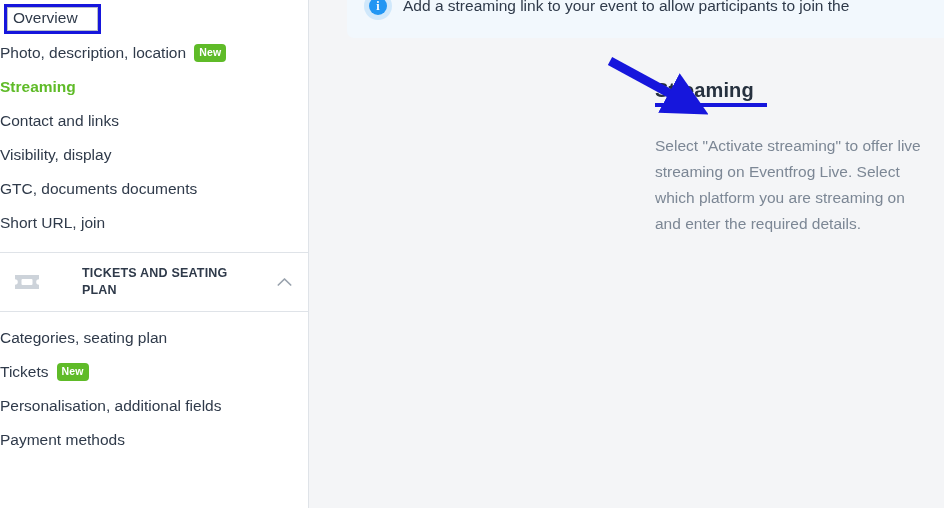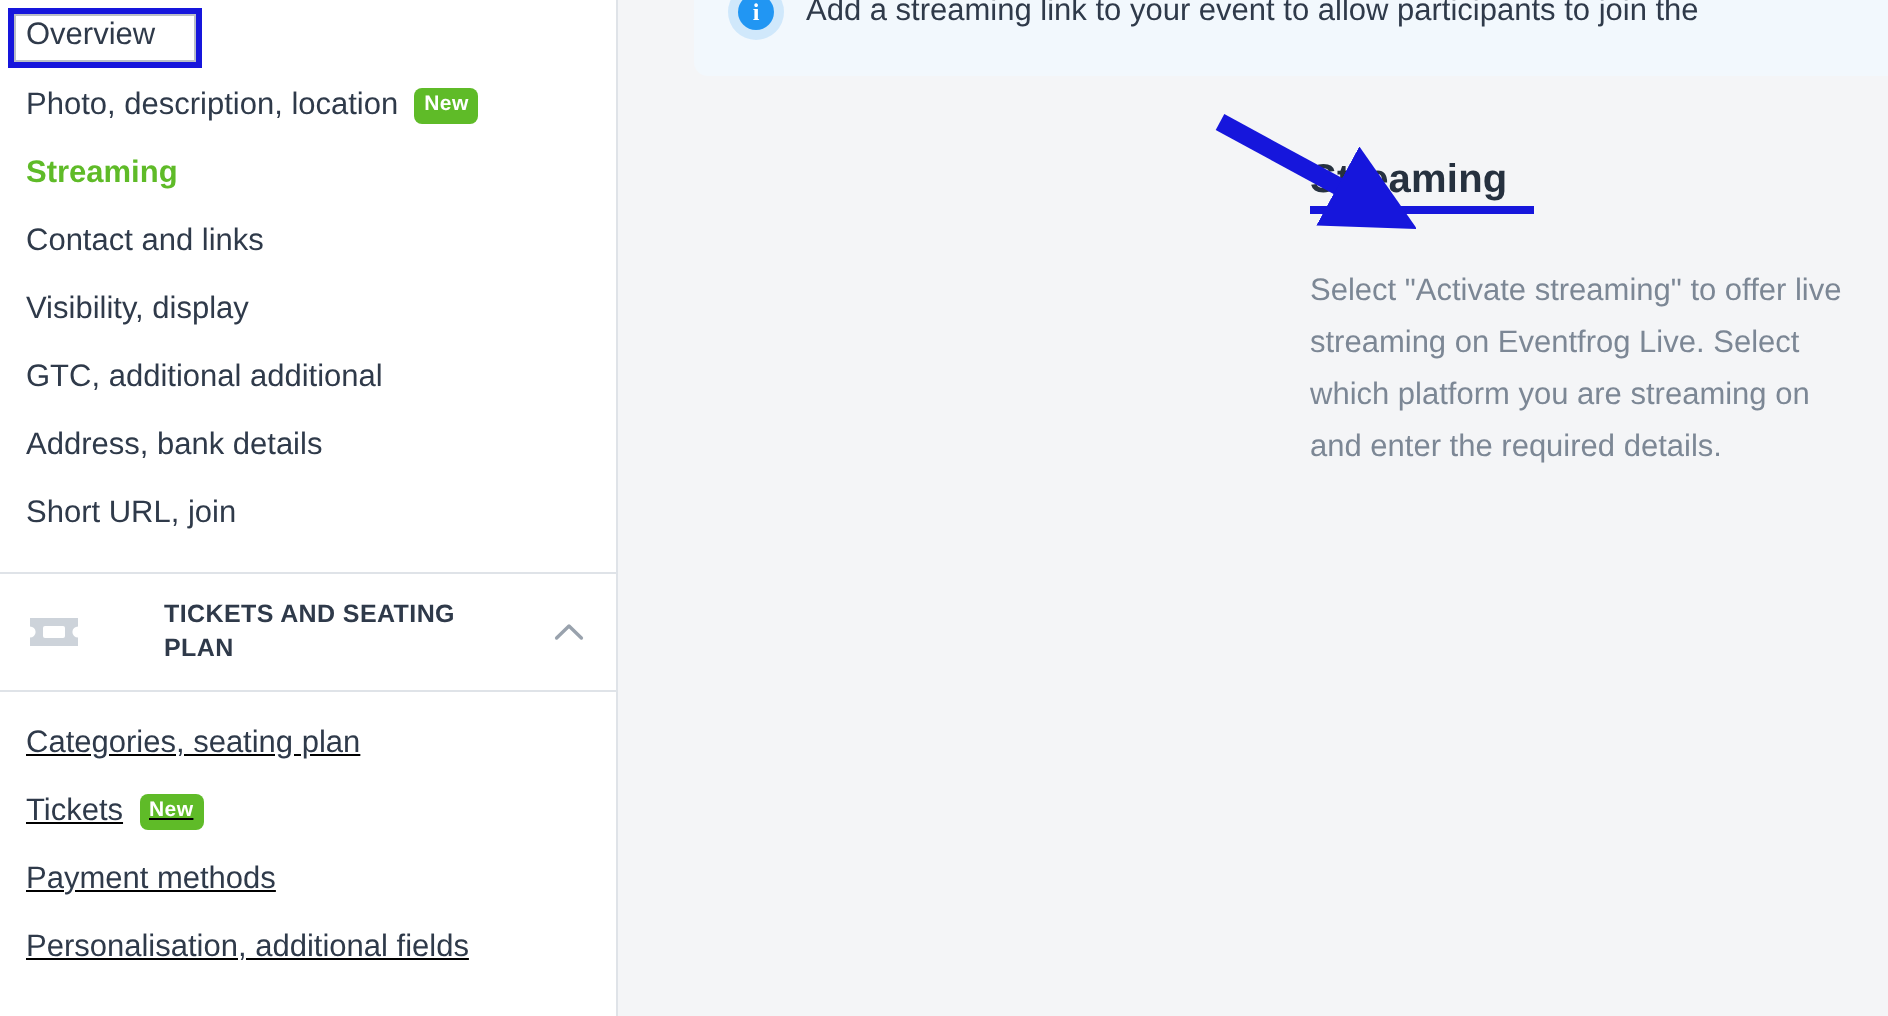--- a/index.html
+++ b/index.html
@@ -26,21 +26,20 @@
     border-right: 1px solid #dfe3e8;
     flex: 0 0 309px;
     position: relative;
     overflow: hidden;
   }
   .nav-list { padding: 0; margin: 0; list-style: none; }
   .nav-item {
     display: flex;
     align-items: center;
     height: 34px;
-    padding-left: 13px;
     font-size: 15.5px;
     color: #2f3a4a;
     white-space: nowrap;
     cursor: pointer;
   }
   .nav-item.active-green { color: #5fbb28; font-weight: bold; }
 
   
   .overview-wrap {
     position: relative;
@@ -113,21 +112,21 @@
     letter-spacing: 0.2px;
     max-width: 180px;
   }
   .chevron {
     flex: 0 0 20px;
     color: #99a2ad;
     display: flex;
     align-items: center;
     justify-content: center;
   }
-  .sub-list { padding-top: 9px; text-decoration: underline; }
+  .sub-list { padding-top: 9px; }
 
   
   .content {
     flex: 1;
     position: relative;
     height: 508px;
     background: #f4f5f7;
     overflow: hidden;
   }
 
@@ -230,24 +229,21 @@
       <li class="nav-item active-green">
         <span>Streaming</span>
       </li>
       <li class="nav-item">
         <span>Contact and links</span>
       </li>
       <li class="nav-item">
         <span>Visibility, display</span>
       </li>
       <li class="nav-item">
-        <span>GTC, additional additional</span>
-      </li>
-      <li class="nav-item">
-        <span>Address, bank details</span>
+        <span>GTC, documents documents</span>
       </li>
       <li class="nav-item">
         <span>Short URL, join</span>
       </li>
     </ul>
 
     <div class="divider" style="margin-top:12px"></div>
 
     <div class="section-header">
       <span class="section-icon">
@@ -268,24 +264,24 @@
 
     <ul class="nav-list sub-list">
       <li class="nav-item">
         <span>Categories, seating plan</span>
       </li>
       <li class="nav-item">
         <span>Tickets</span>
         <span class="badge-new">New</span>
       </li>
       <li class="nav-item">
+        <span>Personalisation, additional fields</span>
+      </li>
+      <li class="nav-item">
         <span>Payment methods</span>
-      </li>
-      <li class="nav-item">
-        <span>Personalisation, additional fields</span>
       </li>
     </ul>
   </nav>
 
   <main class="content">
 
     <div class="info-banner">
       <span class="info-icon-wrap">
         <span class="info-icon">i</span>
       </span>

